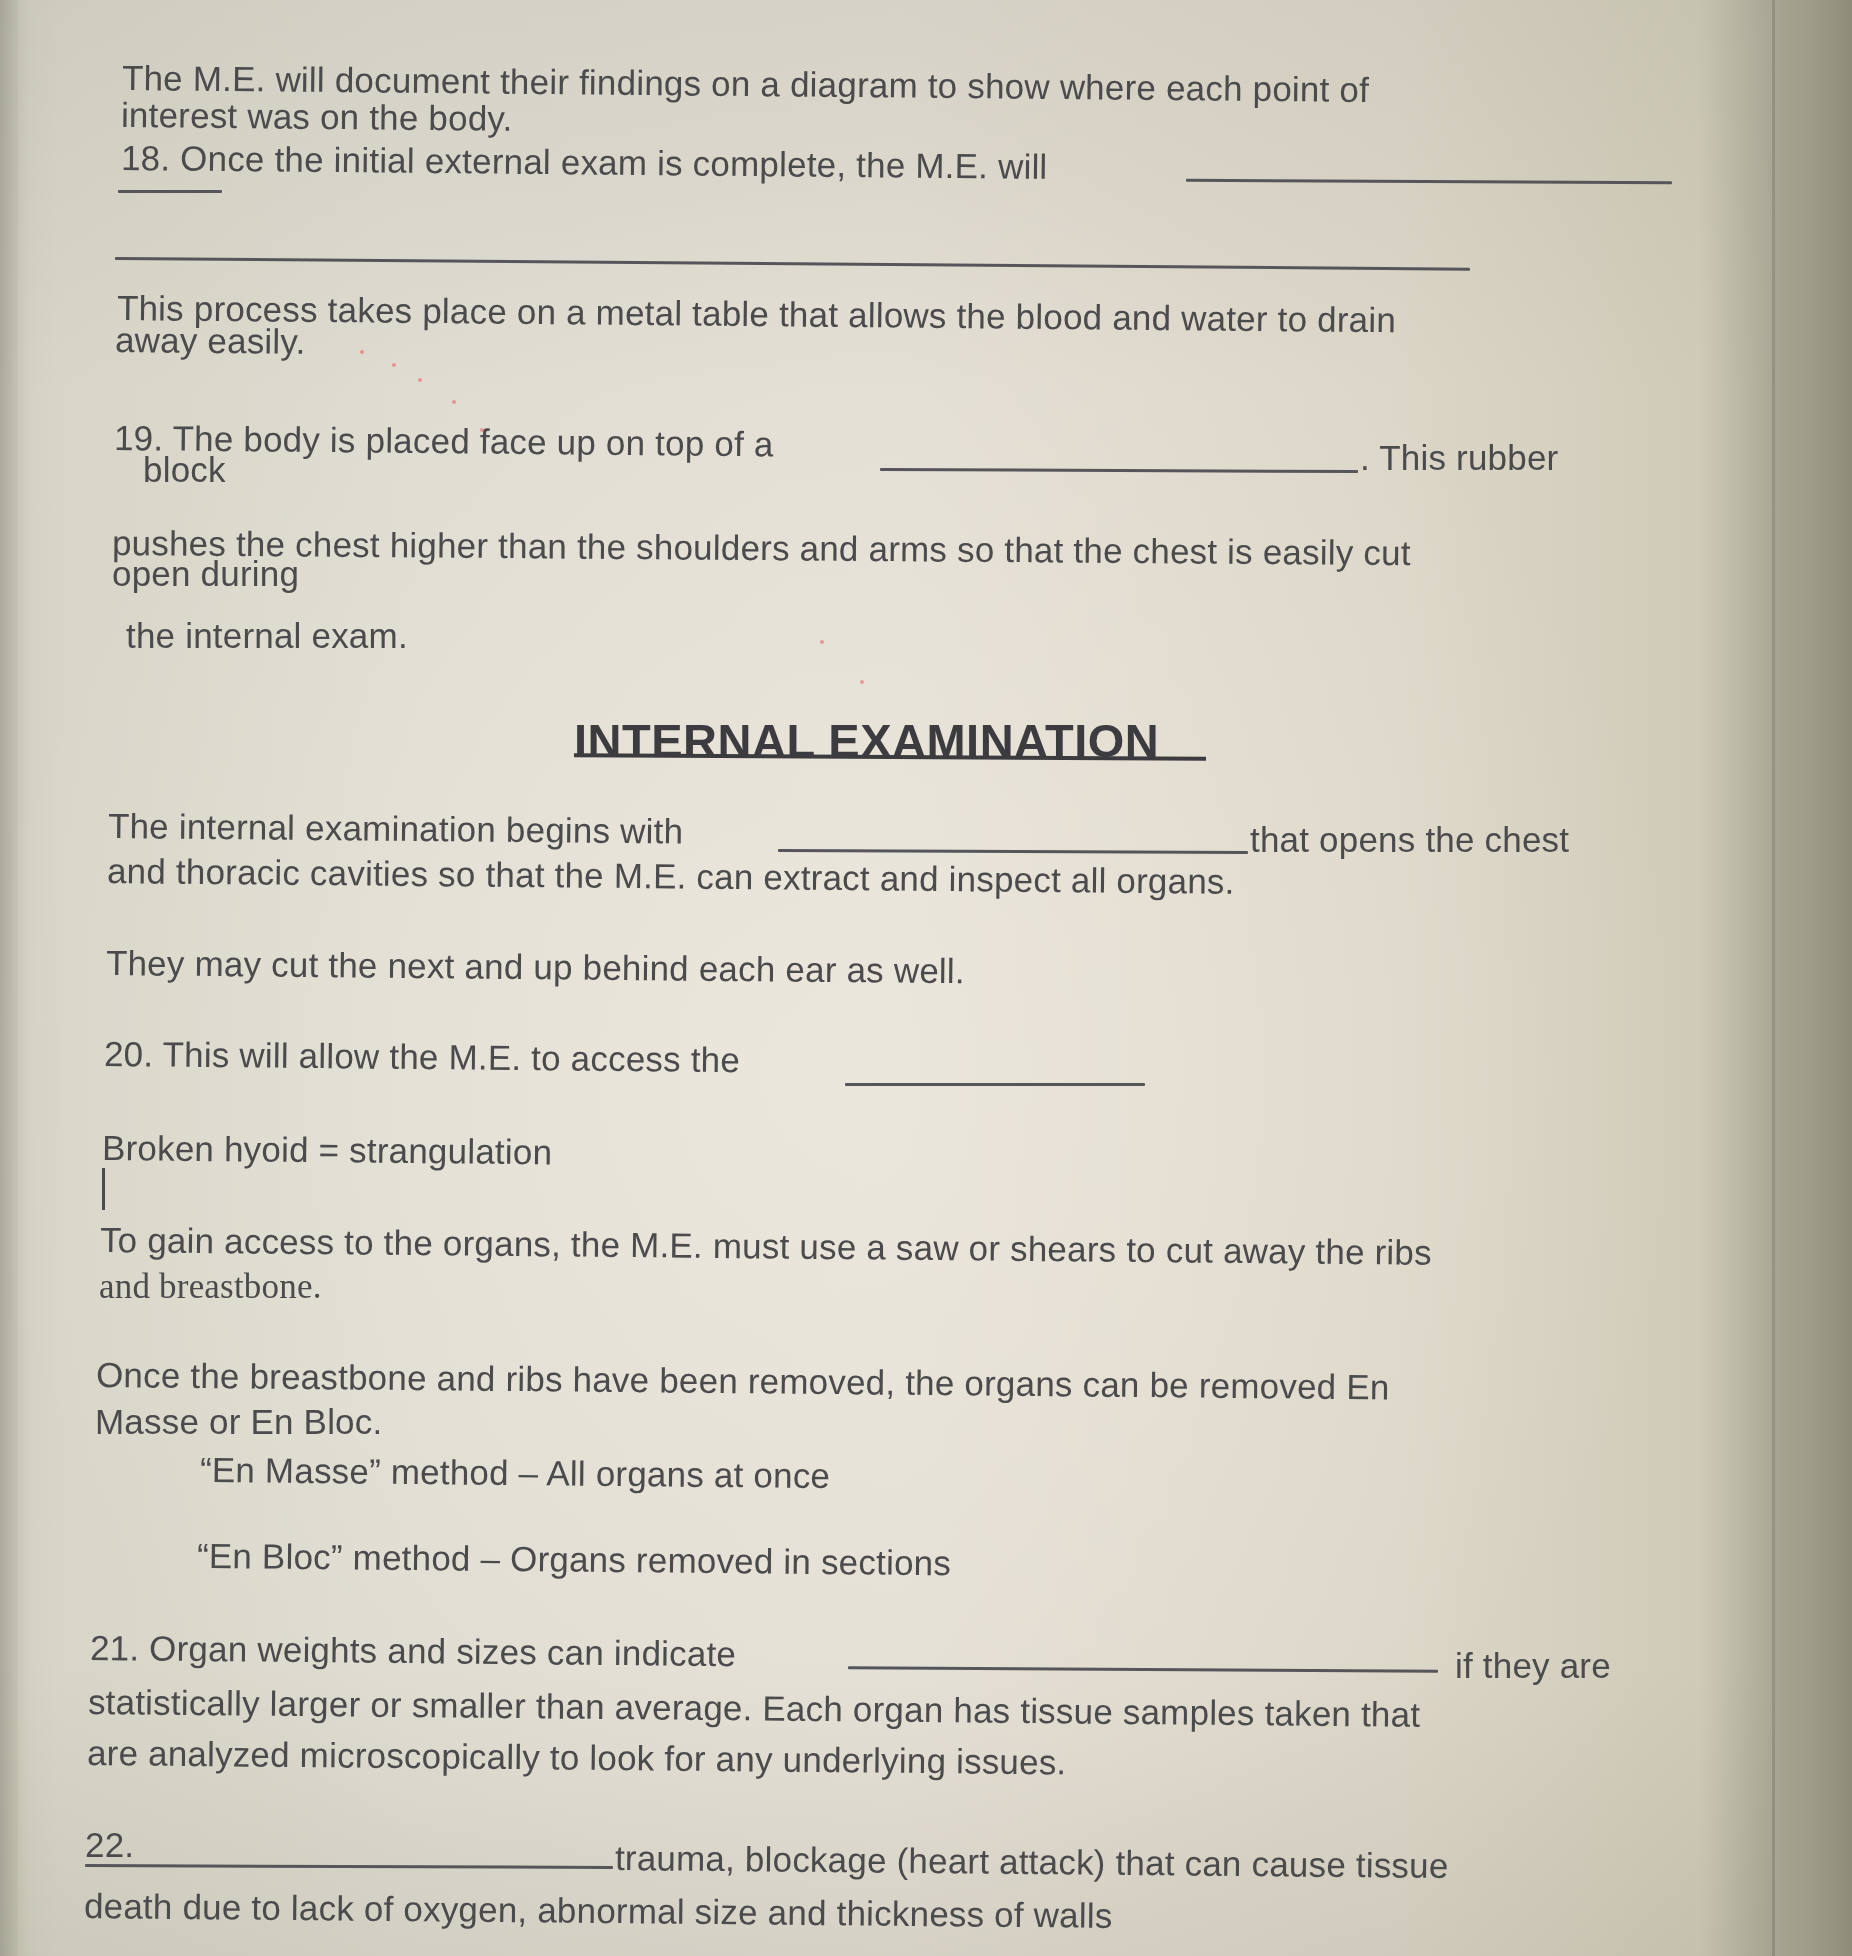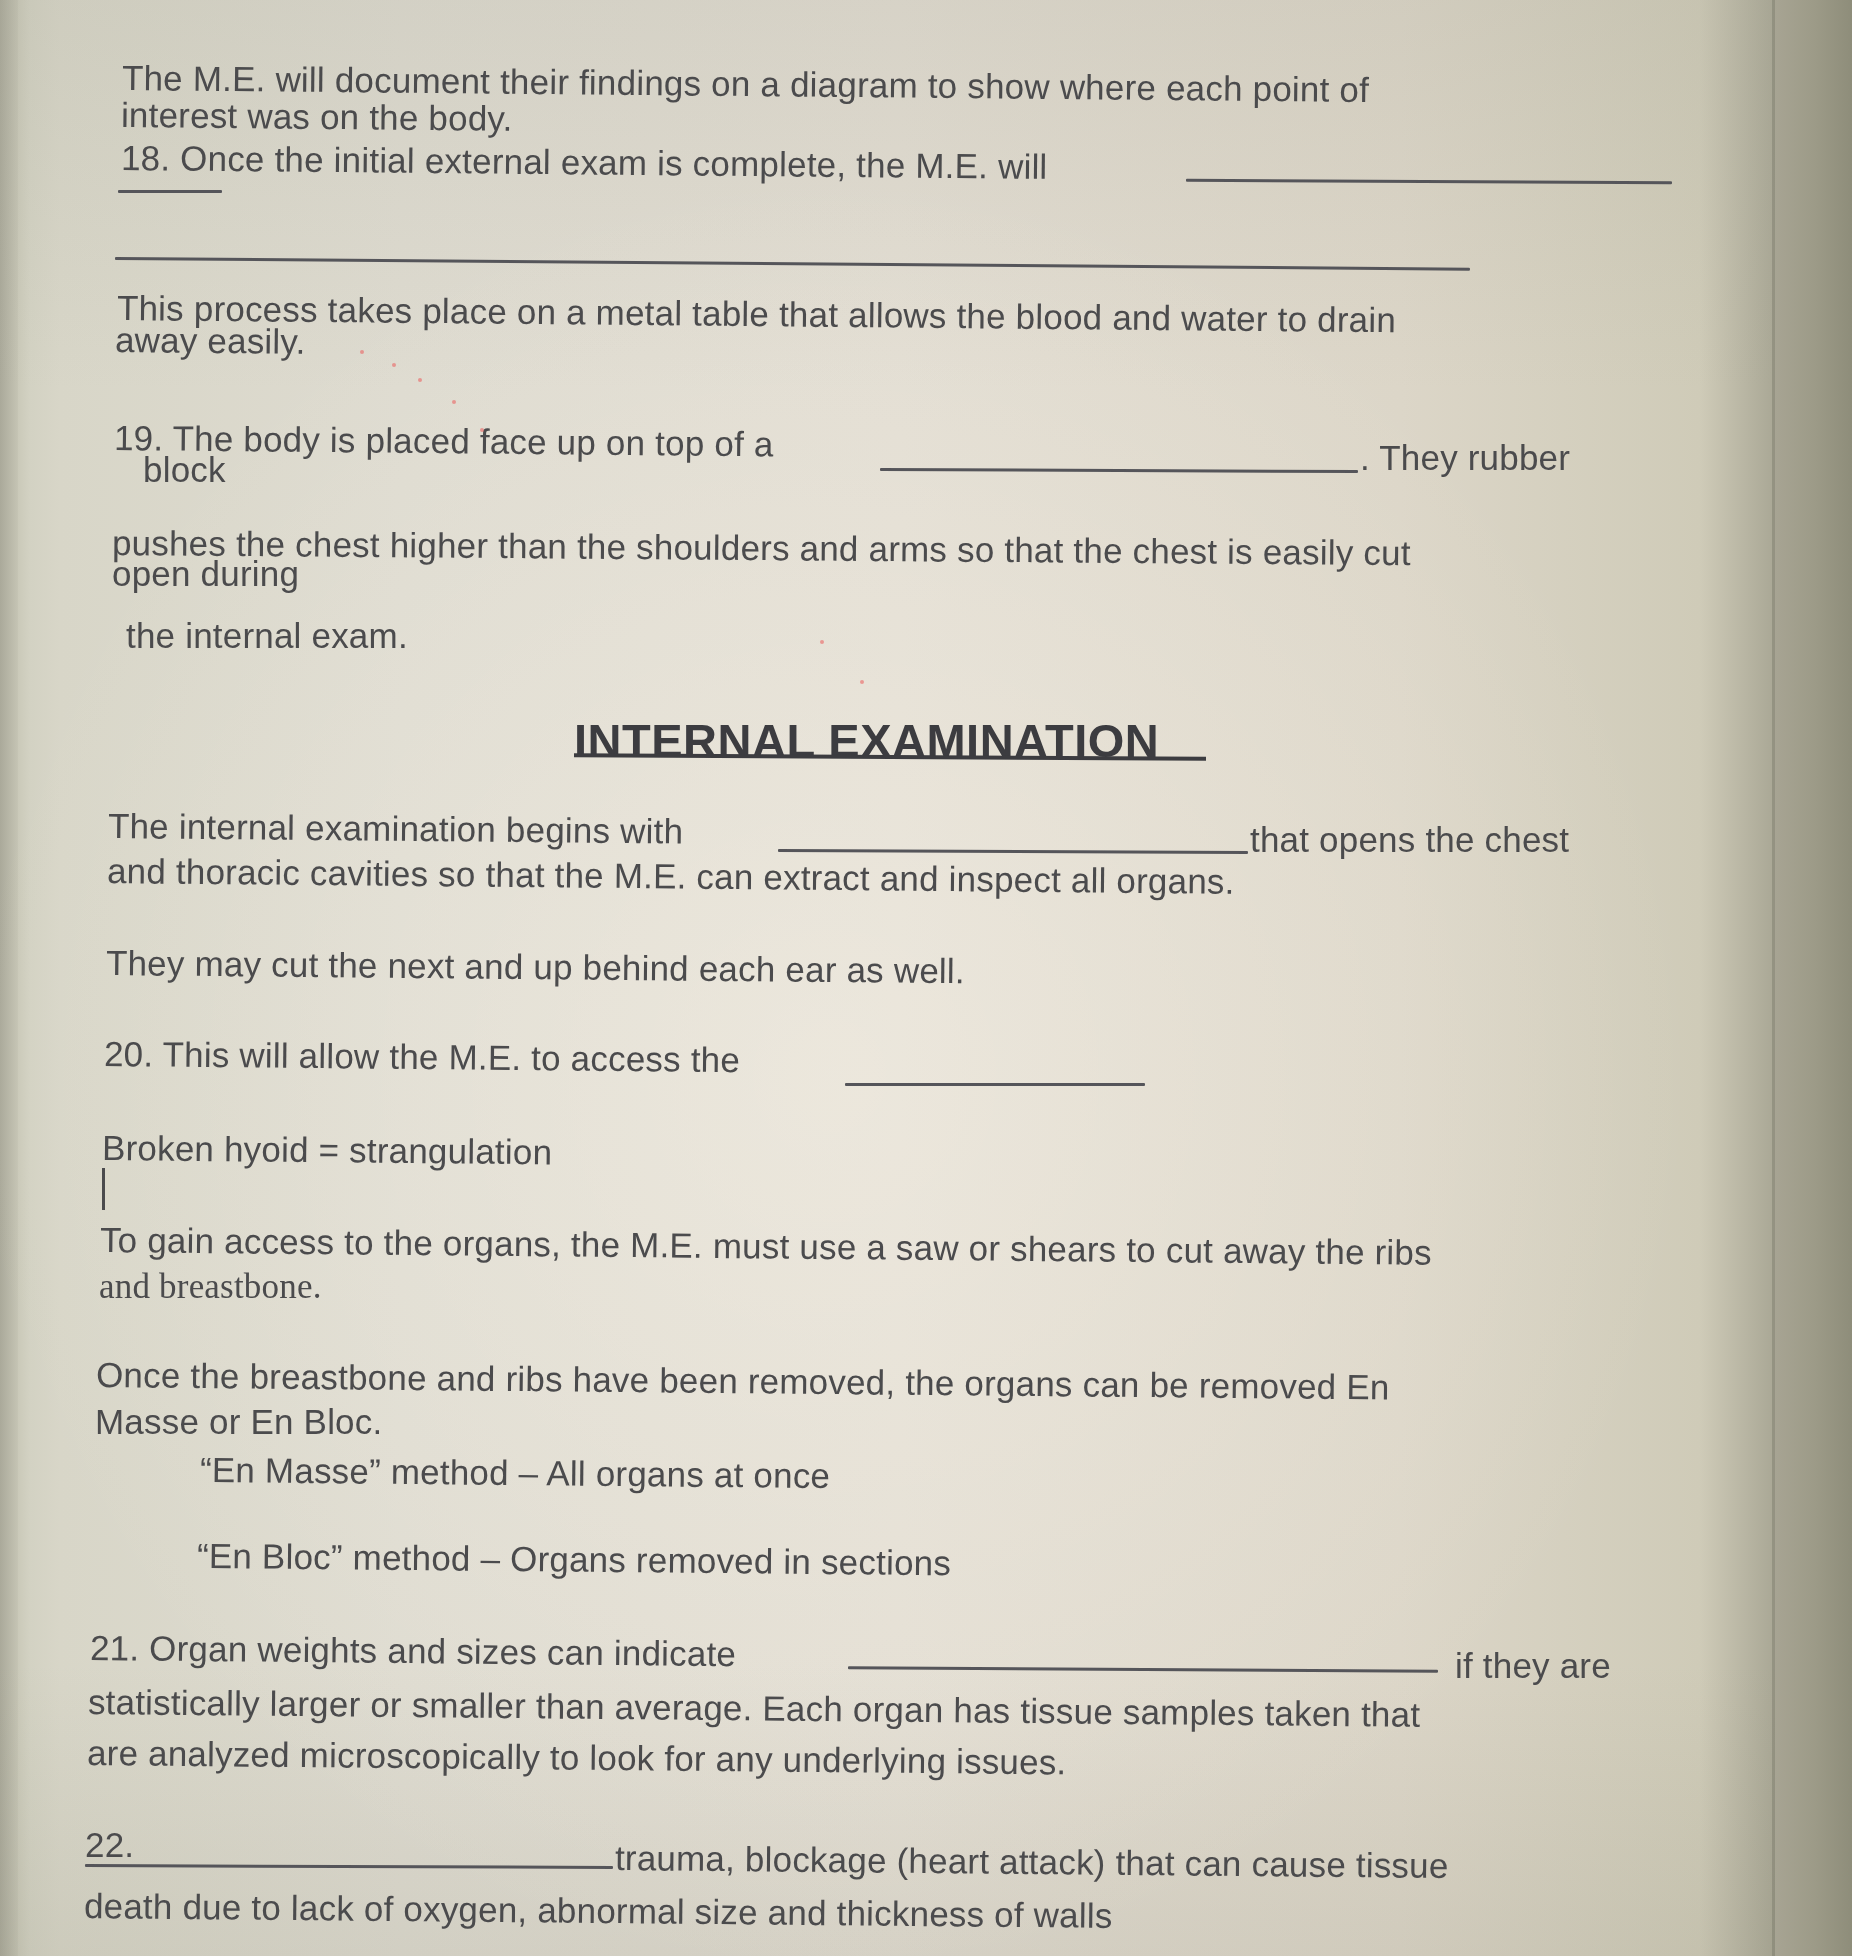--- a/index.html
+++ b/index.html
@@ -120,21 +120,21 @@
   <div class="line tilt-a" style="left:121px; top:140px;">18. Once the initial external exam is complete, the M.E. will</div>
   <div class="blank" style="left:1186px; top:180px; width:486px; transform:rotate(0.3deg);"></div>
   <div class="blank" style="left:118px; top:190px; width:104px;"></div>
   <div class="blank" style="left:115px; top:257px; width:1355px; transform:rotate(0.45deg); transform-origin:left center;"></div>
 
   <div class="line tilt-a" style="left:117px; top:290px;">This process takes place on a metal table that allows the blood and water to drain</div>
   <div class="line tilt-a" style="left:115px; top:322px;">away easily.</div>
 
   <div class="line tilt-a" style="left:114px; top:420px;">19. The body is placed face up on top of a</div>
   <div class="blank" style="left:880px; top:469px; width:478px; transform:rotate(0.25deg);"></div>
-  <div class="line" style="left:1360px; top:440px;">. They rubber</div>
+  <div class="line" style="left:1360px; top:440px;">. This rubber</div>
   <div class="line" style="left:113px; top:452px;margin-left:30px;">block</div>
   <div class="line tilt-b" style="left:112px; top:525px;">pushes the chest higher than the shoulders and arms so that the chest is easily cut</div>
   <div class="line" style="left:112px; top:556px;">open during</div>
   <div class="line" style="left:110px; top:618px;margin-left:16px;">the internal exam.</div>
 
   <div class="heading" style="left:574px; top:717px;">INTERNAL EXAMINATION</div>
   <div class="heading-underline" style="left:574px; top:755px; width:632px; transform:rotate(0.3deg);"></div>
 
   <div class="line tilt-a" style="left:108px; top:808px;">The internal examination begins with</div>
   <div class="blank" style="left:778px; top:850px; width:470px; transform:rotate(0.25deg);"></div>

